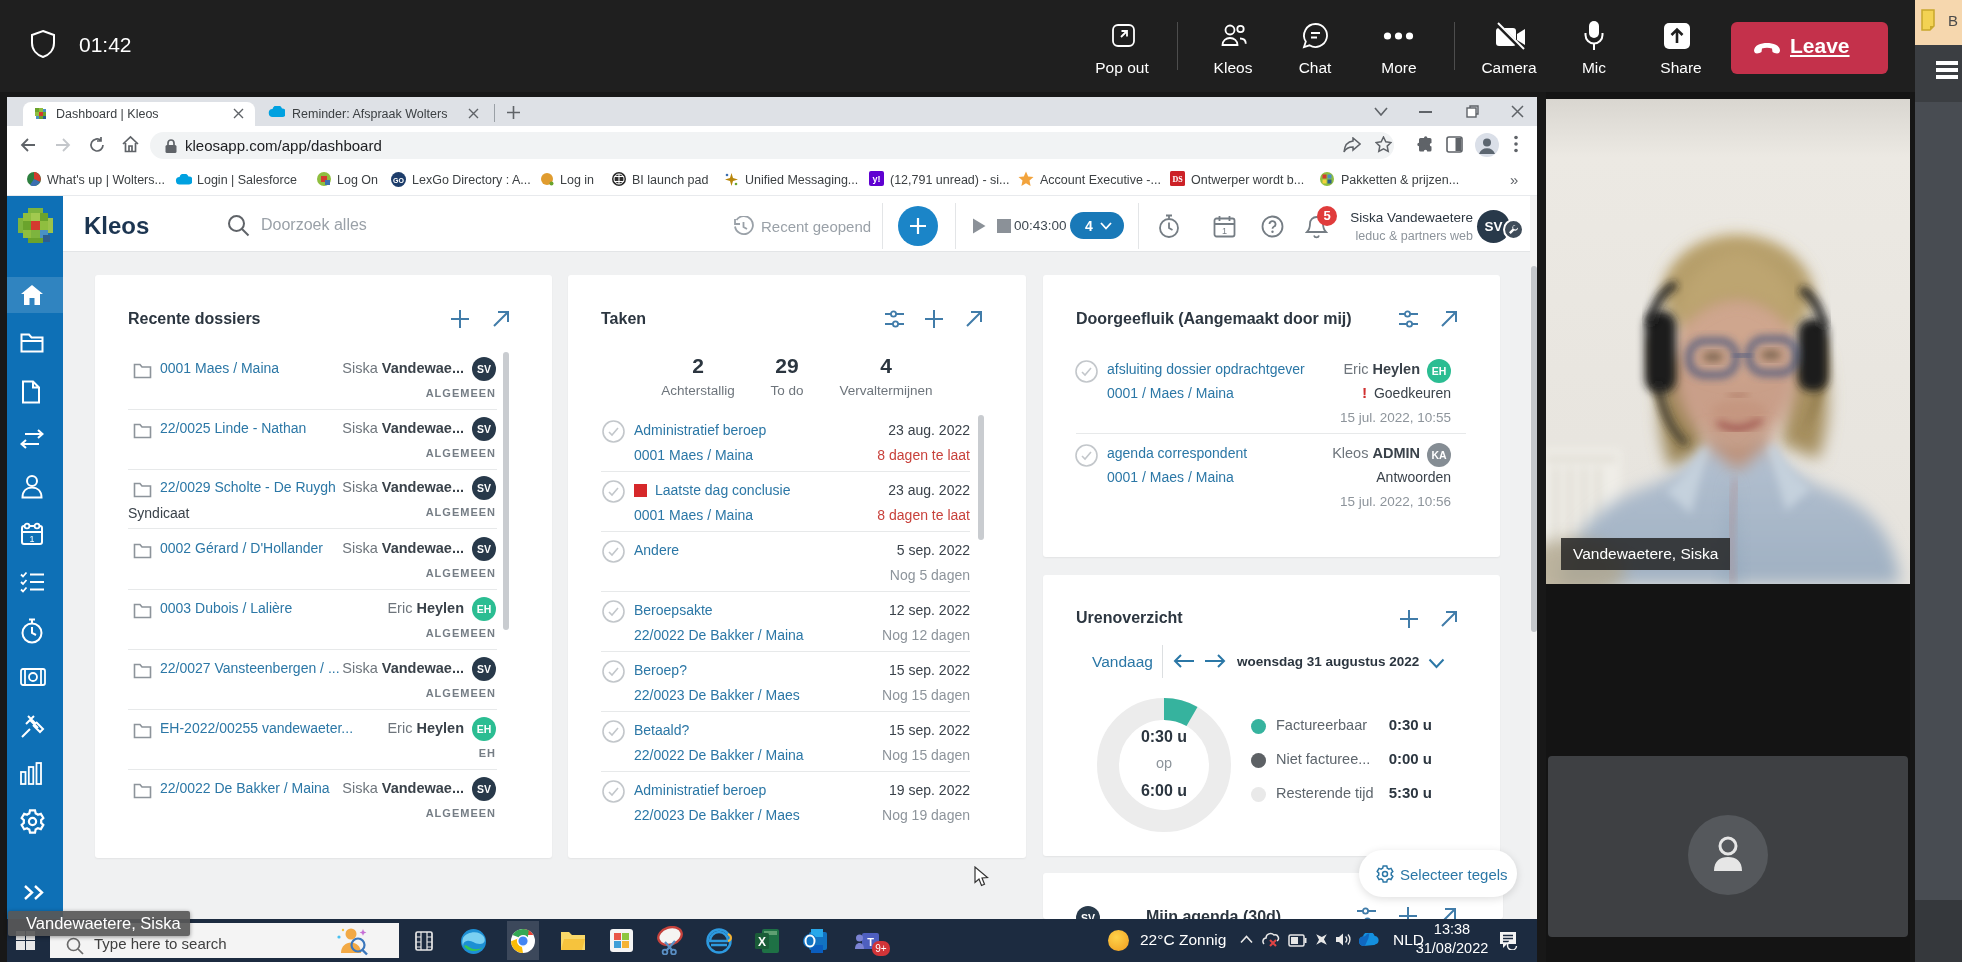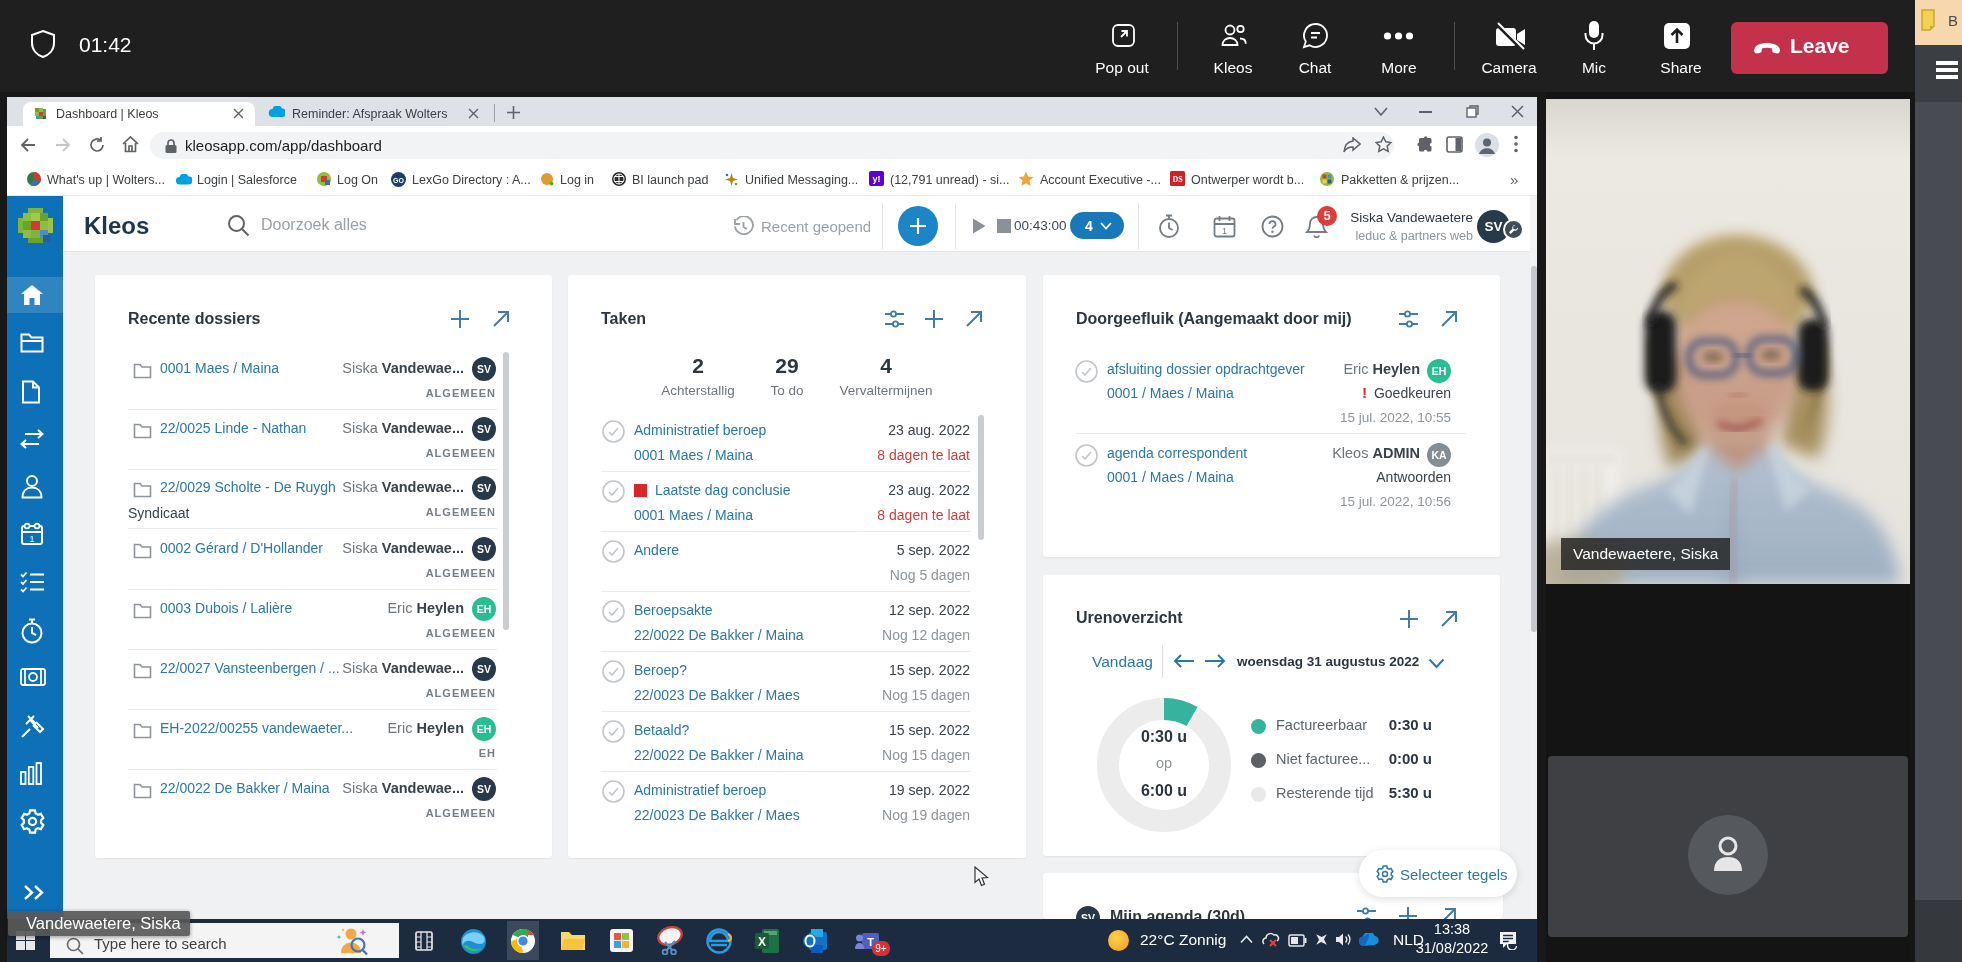--- a/index.html
+++ b/index.html
@@ -70,21 +70,21 @@
 <svg class="a" style="left:1662px;top:21px;" width="30" height="30" viewBox="0 0 30 30">
       <rect x="2" y="2" width="26" height="26" rx="5" fill="#fff"></rect>
       <path d="M15 22 V9 M9.5 14 L15 8.5 L20.5 14" fill="none" stroke="#1f1f1f" stroke-width="2.6"></path>
     </svg>
 <div class="a tlabel" style="left:1651px;top:59px;width:60px;">Share</div>
 
 <div class="a" style="left:1731px;top:22px;width:157px;height:52px;background:#c4314b;border-radius:6px;"></div>
 <svg class="a" style="left:1752px;top:41px;" width="30" height="14" viewBox="0 0 30 14">
       <path d="M2 10 C2 4 9 2 15 2 C21 2 28 4 28 10 L27 12 C25 13 22 12 20.5 11 L20 7.5 C17 6.5 13 6.5 10 7.5 L9.5 11 C8 12 5 13 3 12 Z" fill="#fff"></path>
     </svg>
-<div class="a" style="left:1790px;top:34px;color:#fff;font-size:21px;font-weight:bold;">Leave</div>
+<div class="a" style="left:1790px;top:34px;color:#fff;font-size:21px;font-weight:bold;text-decoration:underline;">Leave</div>
 
 <div class="a" style="left:1915px;top:0;width:47px;height:45px;background:#f6d7ae;"></div>
 <svg class="a" style="left:1920px;top:8px;" width="20" height="26" viewBox="0 0 20 26">
       <path d="M2 2 h12 v16 l-4 4 h-8 z" fill="#f3d253" stroke="#c9a82c" stroke-width="1.5"></path>
       <path d="M14 18 l-4 4 v-4 z" fill="#c9a82c"></path>
     </svg>
 <div class="a" style="left:1948px;top:12px;color:#4a4a4a;font-size:15px;">B</div>
 <div class="a" style="left:1915px;top:45px;width:47px;height:57px;background:#3b3e42;"></div>
 <div class="a" style="left:1936px;top:61px;width:22px;height:3.5px;background:#fff;"></div>
 <div class="a" style="left:1936px;top:68px;width:22px;height:3.5px;background:#fff;"></div>
@@ -597,21 +597,21 @@
 <div class="a" style="left:1340px;top:716px;width:92px;text-align:right;font-size:15px;font-weight:bold;color:#2c3640;">0:30 u</div>
 <div class="a" style="left:1251px;top:753px;width:15px;height:15px;border-radius:50%;background:#5d6165;"></div>
 <div class="a" style="left:1276px;top:751px;font-size:14.5px;color:#5d656c;">Niet facturee...</div>
 <div class="a" style="left:1340px;top:750px;width:92px;text-align:right;font-size:15px;font-weight:bold;color:#2c3640;">0:00 u</div>
 <div class="a" style="left:1251px;top:787px;width:15px;height:15px;border-radius:50%;background:#e9e9e9;"></div>
 <div class="a" style="left:1276px;top:785px;font-size:14.5px;color:#5d656c;">Resterende tijd</div>
 <div class="a" style="left:1340px;top:784px;width:92px;text-align:right;font-size:15px;font-weight:bold;color:#2c3640;">5:30 u</div>
 
 <div class="a card" style="left:1043px;top:873px;width:460px;height:46px;"></div>
 <div class="a" style="left:1076px;top:906px;width:24px;height:24px;border-radius:50%;background:#28394a;color:#fff;font-size:10.5px;font-weight:bold;text-align:center;line-height:24px;">SV</div>
-<div class="a" style="left:1110px;top:908px;font-size:16px;font-weight:bold;color:#2c3640;">Mijn agenda (30d)</div>
+<div class="a" style="left:1146px;top:908px;font-size:16px;font-weight:bold;color:#2c3640;">Mijn agenda (30d)</div>
 <svg class="a" style="left:1356px;top:906px;" width="21" height="20" viewBox="0 0 21 20">
       <path d="M1 5 H7 M12 5 H20 M1 15 H9 M14 15 H20" stroke="#417ca9" stroke-width="1.8"></path>
       <circle cx="9.5" cy="5" r="2.6" fill="none" stroke="#417ca9" stroke-width="1.8"></circle>
       <circle cx="11.5" cy="15" r="2.6" fill="none" stroke="#417ca9" stroke-width="1.8"></circle>
     </svg>
 <svg class="a" style="left:1397px;top:905px;" width="22" height="22" viewBox="0 0 22 22">
       <path d="M11 2 V20 M2 11 H20" stroke="#417ca9" stroke-width="2"></path>
     </svg>
 <svg class="a" style="left:1437px;top:905px;" width="22" height="22" viewBox="0 0 22 22">
       <path d="M4 18 L18 4 M8 4 H18 V14" fill="none" stroke="#417ca9" stroke-width="2"></path>

